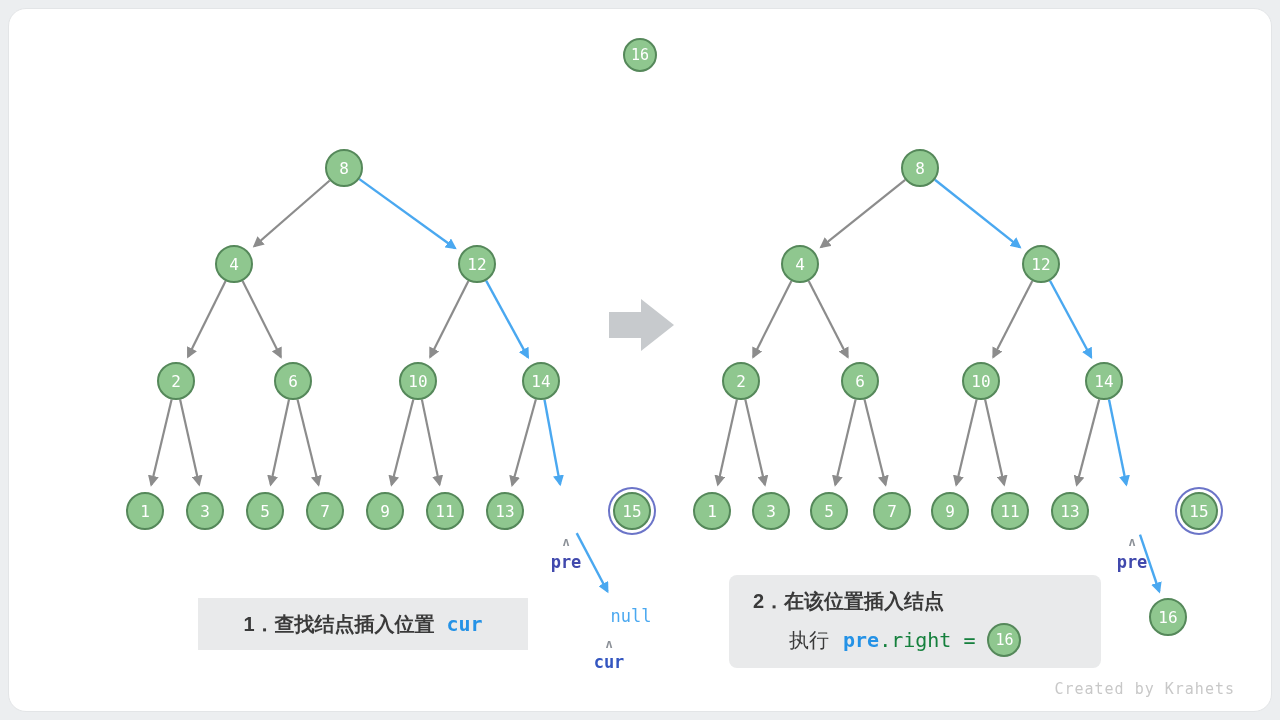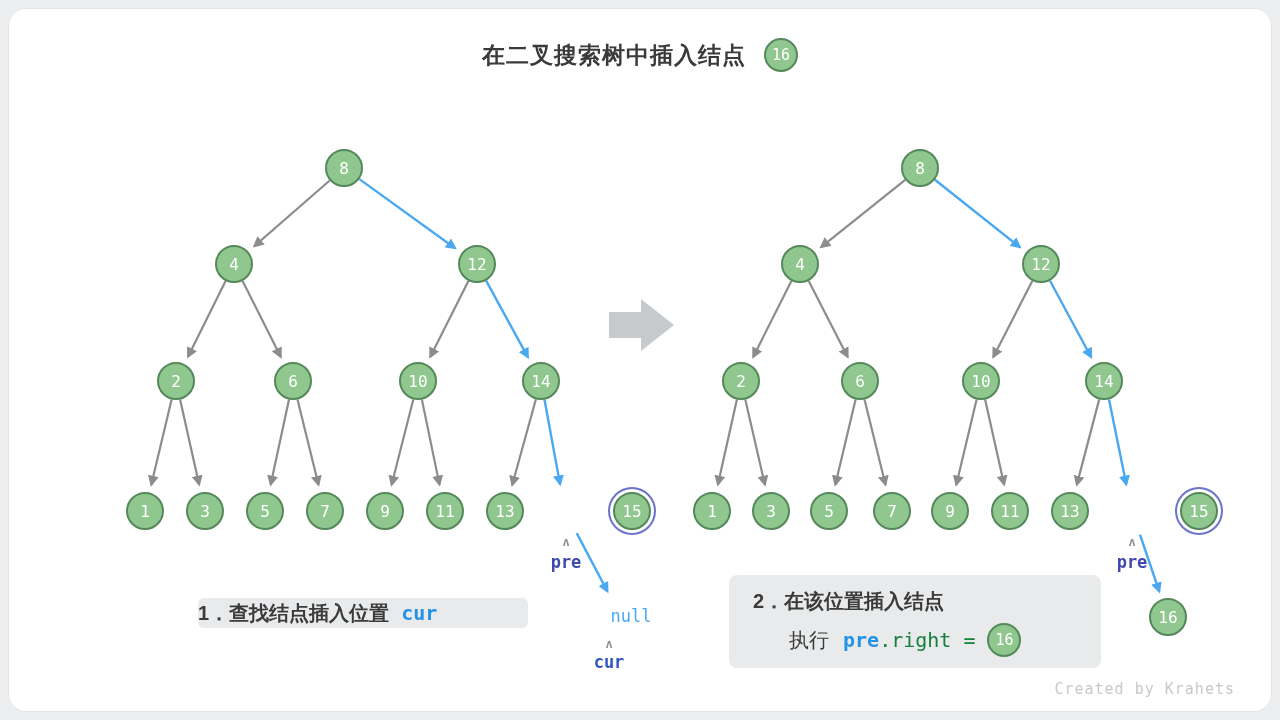--- a/index.html
+++ b/index.html
@@ -17,22 +17,22 @@
           color:#ffffff; font-family:"DejaVu Sans Mono",monospace; font-size:16px; }
   .node.ring { box-shadow: 0 0 0 3px #ffffff, 0 0 0 5px #6b74c8; margin-left: 48px; }
   .node--inline { position:relative; margin:0; width:34px; height:34px; font-size:15px; flex:0 0 auto; }
 
   .mono-label { position:absolute; transform:translate(-50%,-50%); font-family:"DejaVu Sans Mono",monospace; white-space:nowrap; }
   .lbl-pre  { font-weight:bold; color:#4149ad; font-size:17px; }
   .lbl-null { color:#4aa8f0; font-size:17px;margin-left:22px; }
   .lbl-cur  { font-weight:bold; color:#3456c0; font-size:17px; }
   .caret    { color:#8b9097; font-size:12px; font-weight:bold; }
 
-  .caption1 { position:absolute; left:198px; top:598px; width:330px; height:30px; background:#e9eaeb;
-              border-radius:6px; display:flex; align-items:center; justify-content:flex-start;
+  .caption1 { position:absolute; left:198px; top:598px; width:330px; height:52px; background:#e9eaeb;
+              border-radius:0; display:flex; align-items:center; justify-content:center;
               font-size:20px; font-weight:bold; color:#3a3a3a; }
   .caption1 .code { font-family:"DejaVu Sans Mono",monospace; color:#2492e6; margin-left:12px; font-size:20px; }
 
   .caption2 { position:absolute; left:729px; top:575px; width:372px; height:93px; background:#e9eaeb;
               border-radius:8px; box-sizing:border-box; padding:13px 0 0 24px; }
   .caption2 .line1 { font-size:20px; font-weight:bold; color:#3a3a3a; }
   .caption2 .line2 { margin:8px 0 16px 36px; display:flex; align-items:center; font-size:20px; color:#3a3a3a; }
   .caption2 .code-pre  { font-family:"DejaVu Sans Mono",monospace; font-weight:bold; color:#2492e6; margin-left:14px; font-size:20px; }
   .caption2 .code-rest { font-family:"DejaVu Sans Mono",monospace; color:#15803d; font-size:20px; }
   .caption2 .node--inline { margin-left:12px; }
@@ -40,21 +40,20 @@
   .watermark { position:absolute; right:45px; bottom:22px; font-family:"DejaVu Sans Mono",monospace;
                font-size:15px; color:#c8c8c8; letter-spacing:1px; }
 </style>
 </head>
 <body>
 
 <div class="stage">
   <div class="card"></div>
 
   <div class="title-row">
-    <span class="title-text">在二叉搜索树中插入结点</span>
     <span class="node node--inline">16</span>
   </div>
 
   <svg class="edges" width="1280" height="720" viewBox="0 0 1280 720">
     <defs>
       <marker id="ag" markerUnits="userSpaceOnUse" markerWidth="12" markerHeight="11" refX="9" refY="5.5" orient="auto">
         <path d="M0,0 L11,5.5 L0,11 Z" fill="#8c8c8c"></path>
       </marker>
       <marker id="ab" markerUnits="userSpaceOnUse" markerWidth="12" markerHeight="11" refX="9" refY="5.5" orient="auto">
         <path d="M0,0 L11,5.5 L0,11 Z" fill="#4aa8f0"></path>

